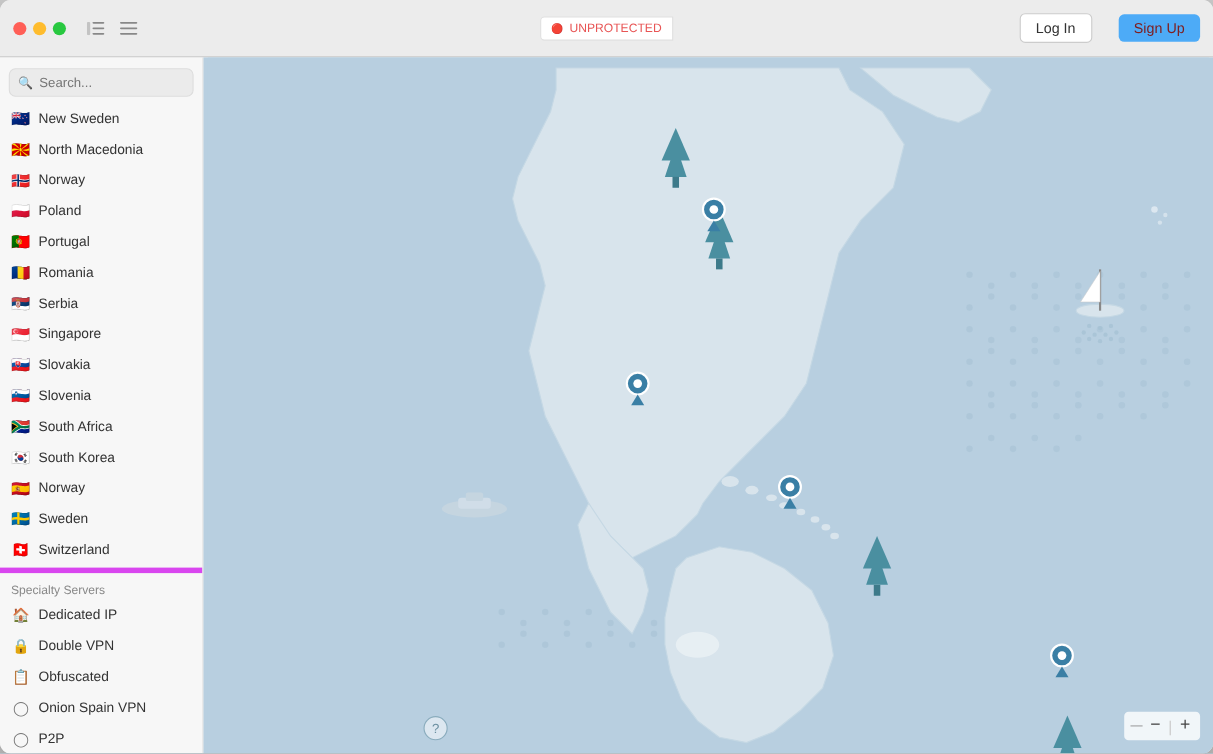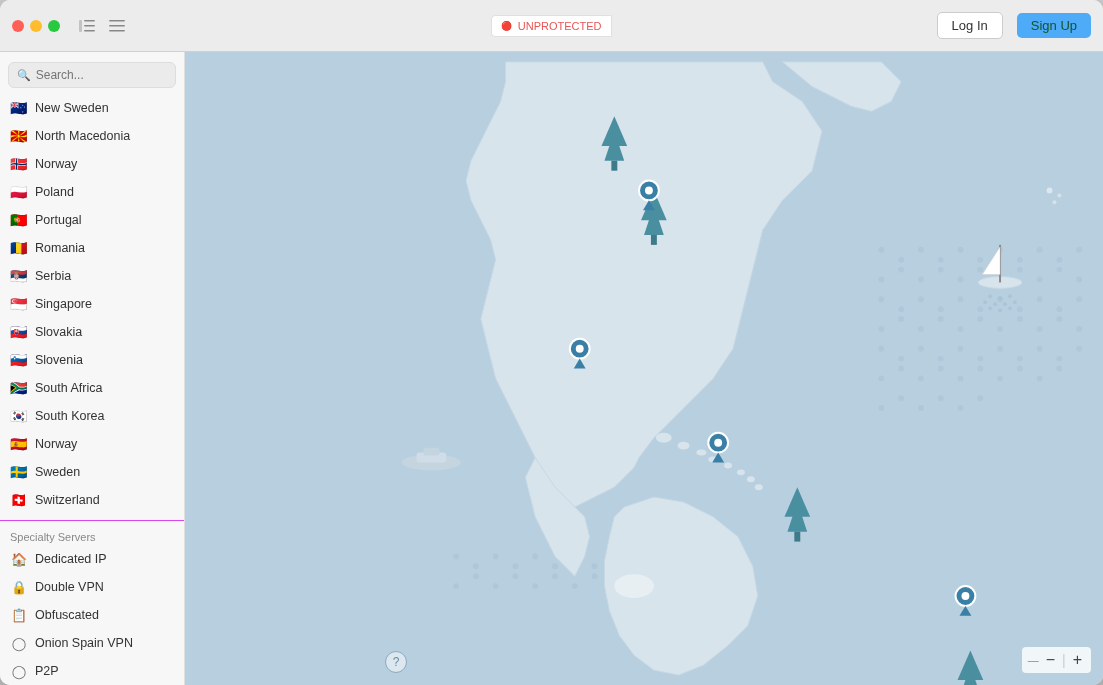--- a/index.html
+++ b/index.html
@@ -89,39 +89,39 @@
       border: 1px solid #e0e0e0;
       border-left: none;
       border-radius: 0 4px 4px 0;
       padding: 4px 16px;
       font-size: 11px;
       color: #444;
     }
     .titlebar-actions {
       margin-left: auto;
       display: flex;
-      gap: 14px;
+      gap: 24px;
       align-items: center;
     }
     .btn-login {
       background: #fff;
       border: 1px solid #ccc;
       border-radius: 5px;
       padding: 5px 14px;
       font-size: 13px;
       color: #333;
       cursor: pointer;
     }
     .btn-signup {
       background: #4dabf7;
       border: none;
       border-radius: 5px;
       padding: 5px 14px;
       font-size: 13px;
-      color: #14532d;
+      color: #7f1d1d;
       cursor: pointer;
     }
     .content {
       display: flex;
       flex: 1;
       overflow: hidden;
     }
     .sidebar {
       width: 185px;
       background: #f7f7f7;
@@ -170,21 +170,21 @@
       width: 18px;
       height: 18px;
       border-radius: 50%;
       flex-shrink: 0;
       font-size: 14px;
       display: flex;
       align-items: center;
       justify-content: center;
     }
     .specialty-section {
-      border-top: 1px solid #d946ef;
+      border-top: 5px solid #d946ef;
       padding-top: 6px;
     }
     .specialty-label {
       font-size: 11px;
       color: #888;
       padding: 4px 10px 2px;
     }
     .specialty-item {
       display: flex;
       align-items: center;

